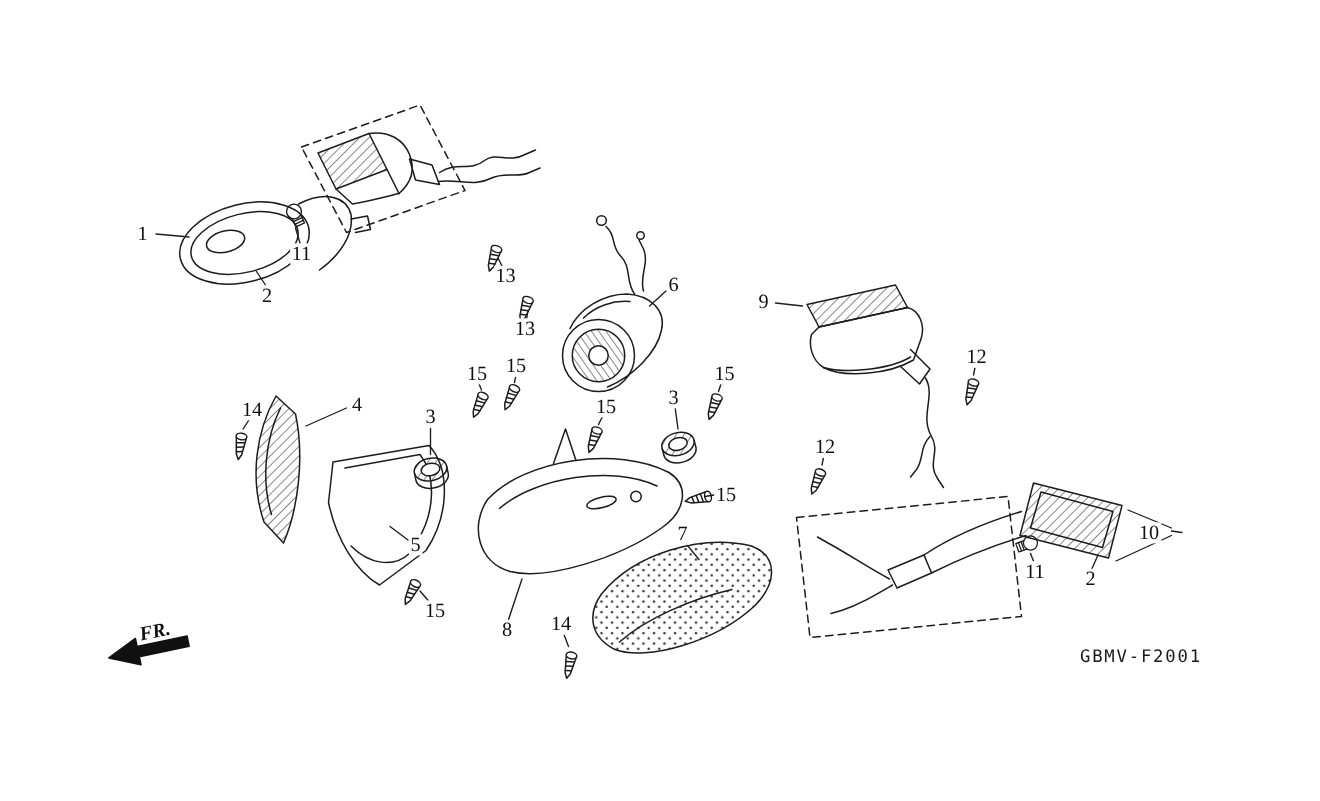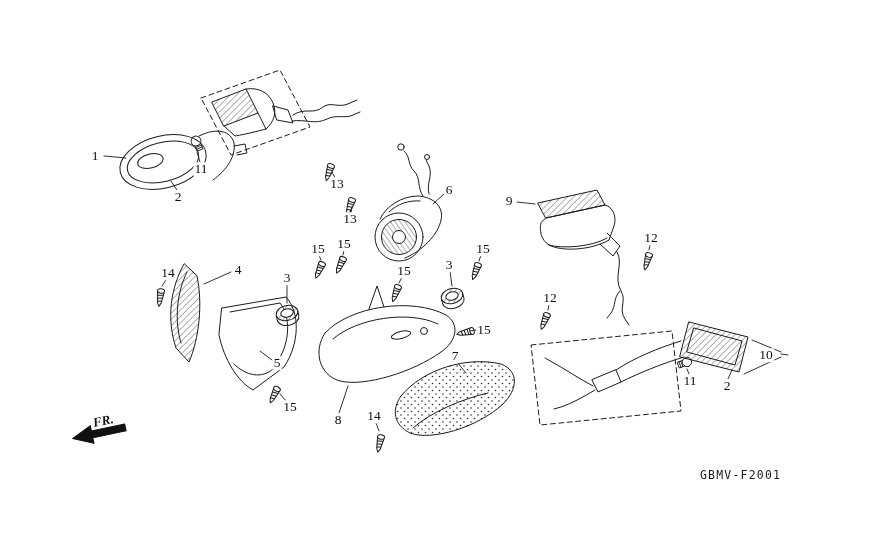--- a/index.html
+++ b/index.html
@@ -20,22 +20,22 @@
   .art .f-black{fill:#111111;stroke:#111111;}
   .art .lead{stroke:#1c1c1c;stroke-width:.9;}
 
   .callout-layer{position:absolute;left:0;top:0;width:100%;height:100%;}
   .callout{position:absolute;transform:translate(-50%,-50%);
            font:13.5px "Liberation Serif",serif;color:#101010;
            background:#fff;padding:0 1px;line-height:1;white-space:nowrap;}
   .fr-label{position:absolute;left:93px;top:413px;
             font:italic 700 13px "Liberation Serif",serif;color:#101010;
             transform:rotate(-12deg);}
-  .diagram-code{position:absolute;left:700px;top:430px;
-                font:11.5px "DejaVu Sans Mono",monospace;letter-spacing:1.2px;color:#1a1a1a;margin-top:38px;}
+  .diagram-code{position:absolute;left:720px;top:430px;
+                font:11.5px "DejaVu Sans Mono",monospace;letter-spacing:1.2px;color:#1a1a1a;}
 </style>
 </head>
 <body>
 
 <div class="stage">
 
   <svg class="art" width="880" height="534" viewBox="0 0 880 534">
     <defs>
       <pattern id="hatch" patternUnits="userSpaceOnUse" width="4.5" height="4.5" patternTransform="rotate(45)">
         <line class="pat" x1="0" y1="0" x2="0" y2="4.5"></line>

